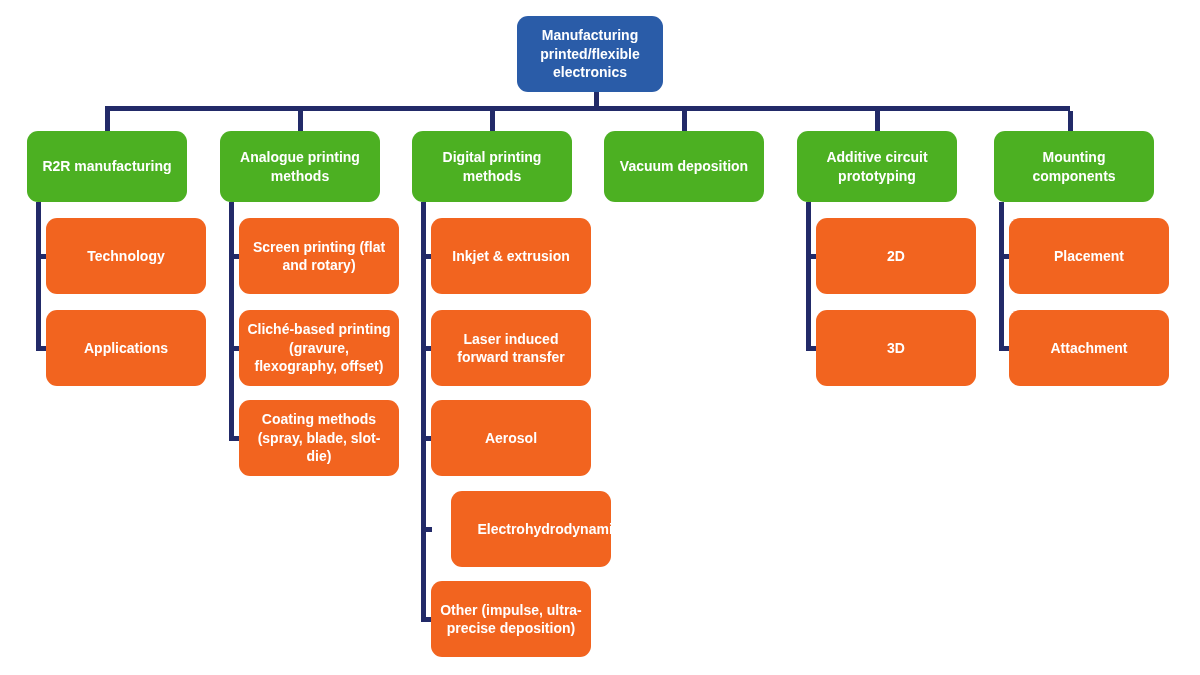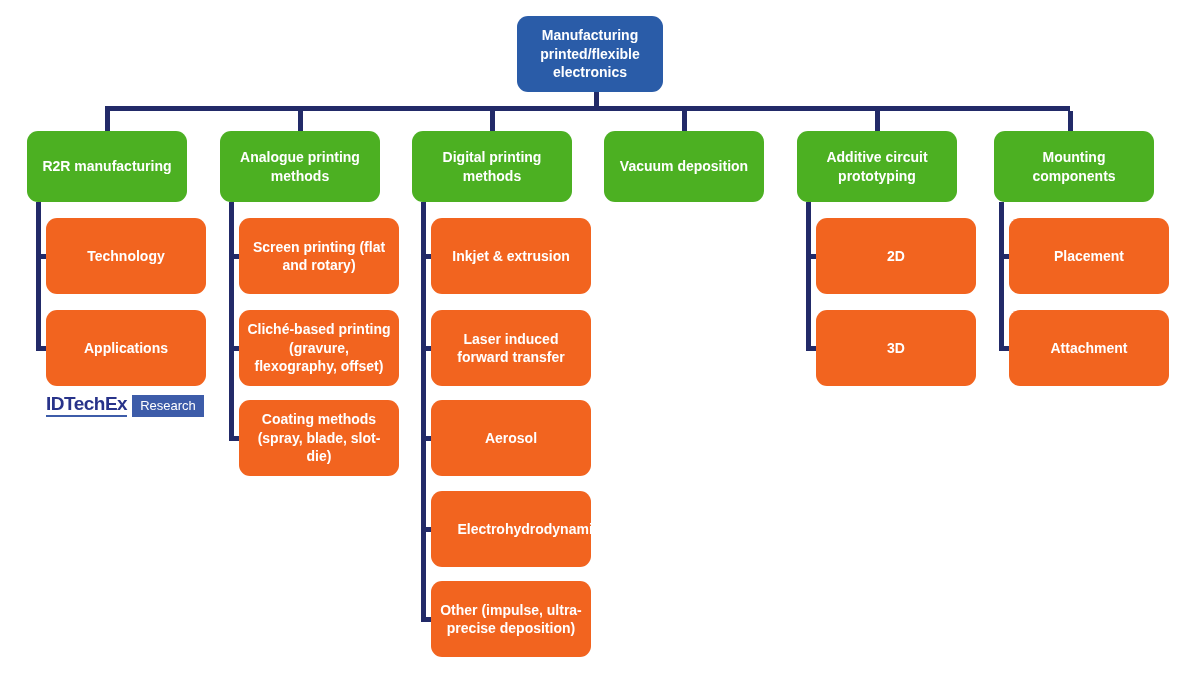--- a/index.html
+++ b/index.html
@@ -106,27 +106,23 @@
   <div class="node node-orange" style="left:46px; top:218px;text-align:center;">Technology</div>
   <div class="node node-orange" style="left:46px; top:310px;">Applications</div>
 
   <div class="node node-orange" style="left:239px; top:218px;">Screen printing (flat and rotary)</div>
   <div class="node node-orange" style="left:239px; top:310px;">Cliché-based printing (gravure, flexography, offset)</div>
   <div class="node node-orange" style="left:239px; top:400px;">Coating methods (spray, blade, slot-die)</div>
 
   <div class="node node-orange" style="left:431px; top:218px;">Inkjet &amp; extrusion</div>
   <div class="node node-orange" style="left:431px; top:310px;">Laser induced forward transfer</div>
   <div class="node node-orange" style="left:431px; top:400px;">Aerosol</div>
-  <div class="node node-orange" style="left:431px; top:491px;padding-left:44px;">Electrohydrodynamic</div>
+  <div class="node node-orange" style="left:451px; top:491px;padding-left:44px;">Electrohydrodynamic</div>
   <div class="node node-orange" style="left:431px; top:581px;">Other (impulse, ultra-precise deposition)</div>
 
   <div class="node node-orange" style="left:816px; top:218px;">2D</div>
   <div class="node node-orange" style="left:816px; top:310px;">3D</div>
 
   <div class="node node-orange" style="left:1009px; top:218px;">Placement</div>
   <div class="node node-orange" style="left:1009px; top:310px;">Attachment</div>
 
-  <div class="logo">
-    <span class="logo-brand">IDTechEx</span>
-    <span class="logo-badge">Research</span>
-  </div>
 
 </div>
 
 </body></html>

